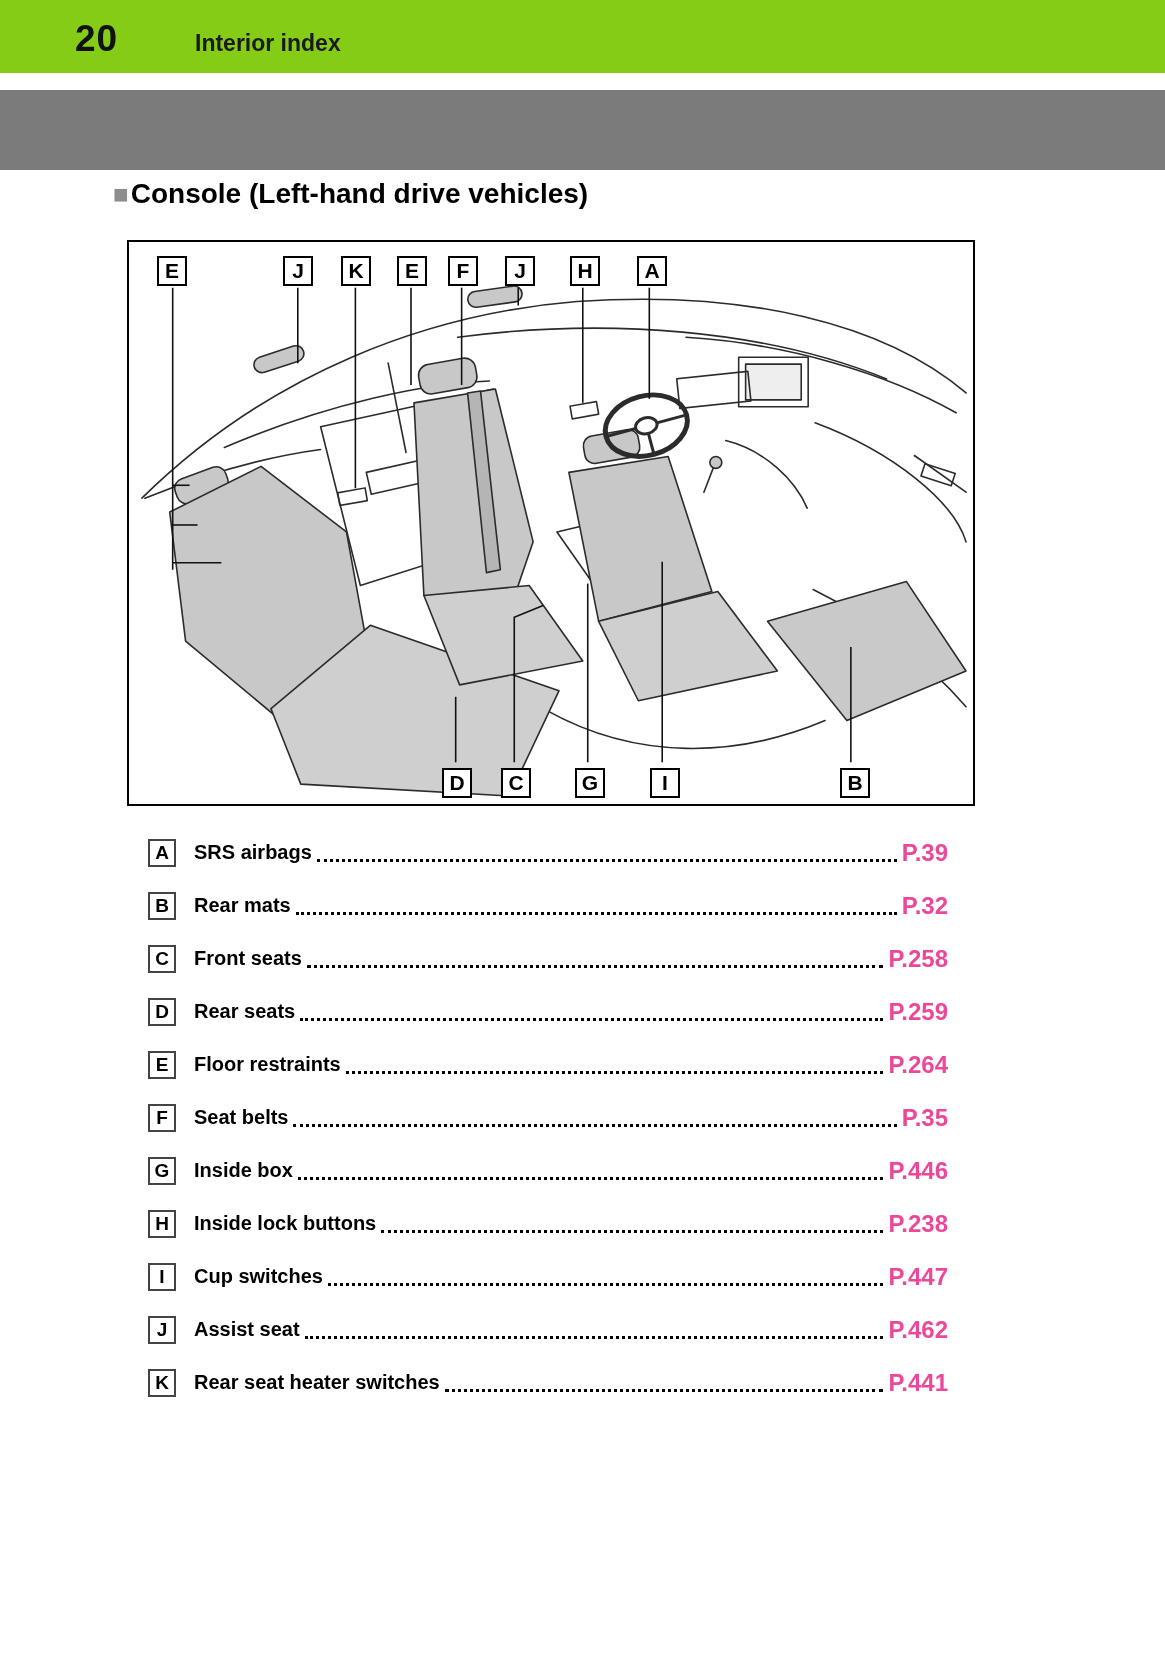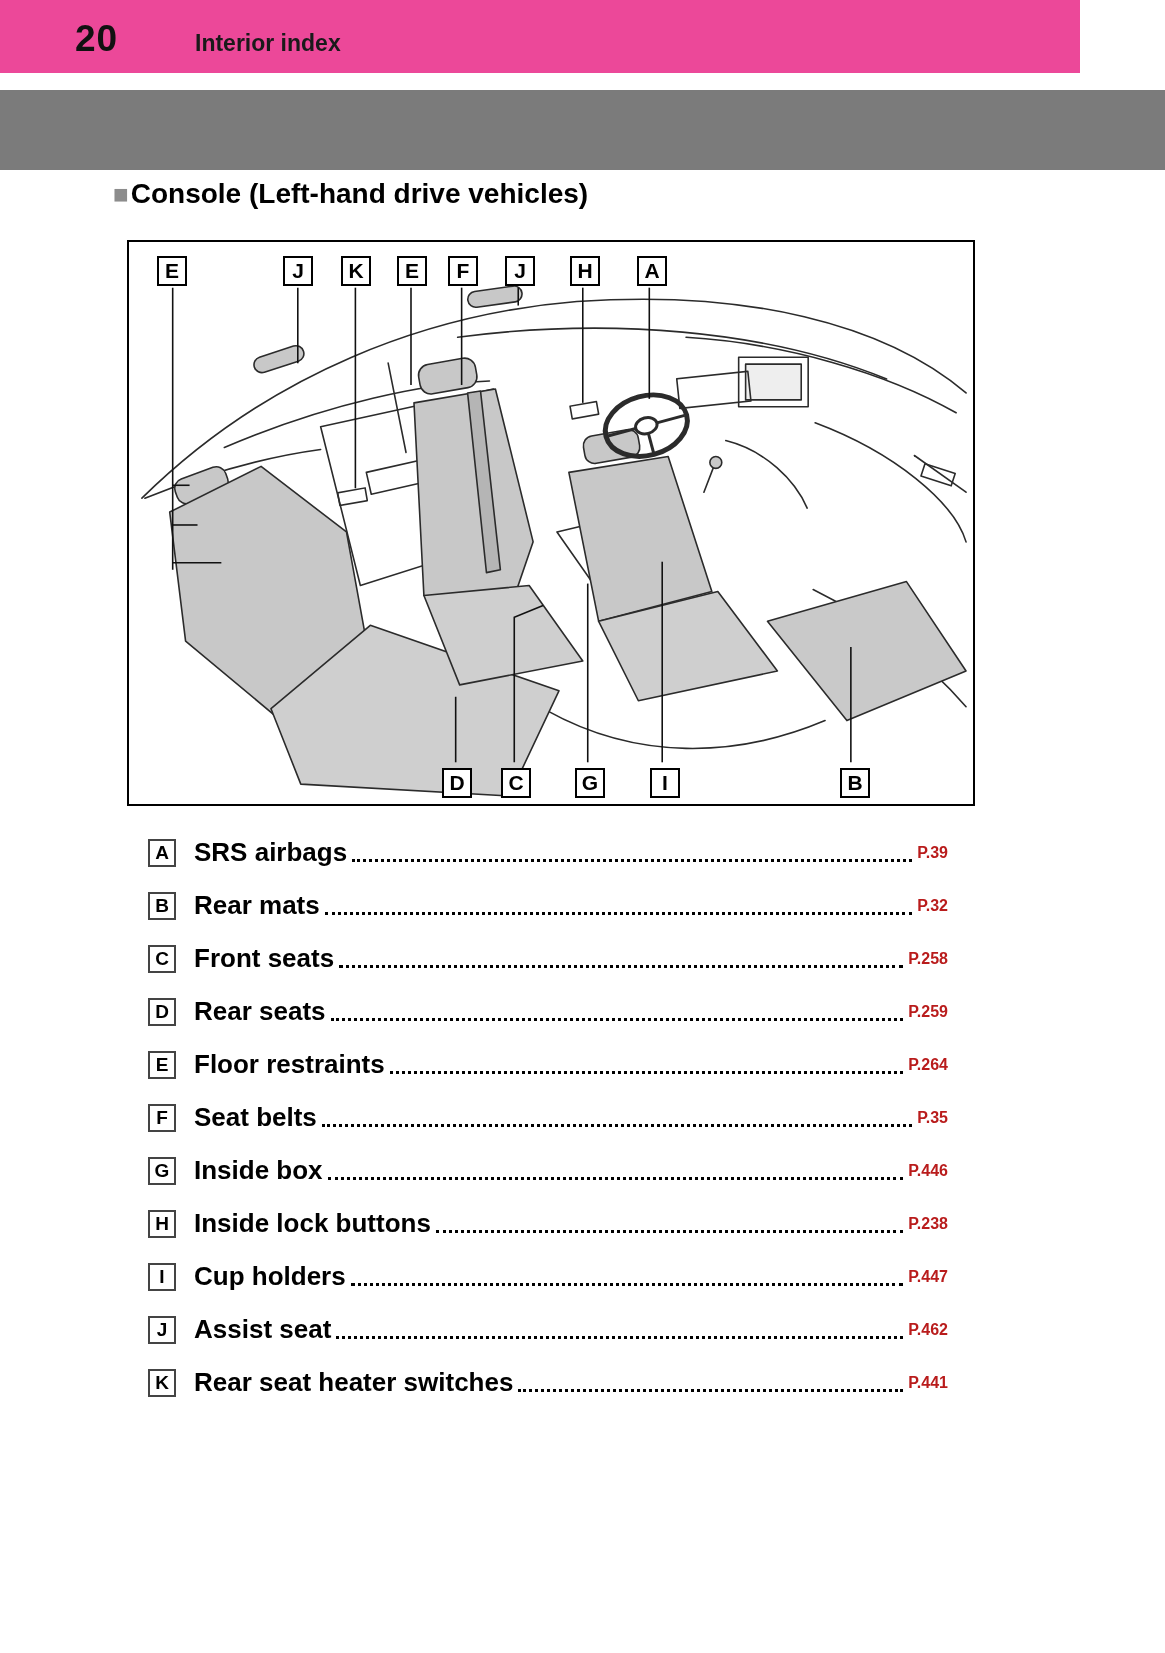--- a/index.html
+++ b/index.html
@@ -4,22 +4,22 @@
 <style>
   html,body{margin:0;padding:0;}
   body{
     width:1165px;height:1653px;position:relative;
     background:#ffffff;
     font-family:"Liberation Sans", sans-serif;
     color:#111;
     overflow:hidden;
   }
   .top-bar{
-    position:absolute;left:0;top:0;width:1080px;height:73px;
-    background:#ec4899;
+    position:absolute;left:0;top:0;width:1165px;height:73px;
+    background:#84cc16;
   }
   .page-number{
     position:absolute;left:75px;top:18px;
     font-size:37px;font-weight:bold;color:#111;letter-spacing:1px;
   }
   .chapter-title{
     position:absolute;left:195px;top:30px;
     font-size:23px;font-weight:bold;color:#1a1a1a;
   }
   .dark-band{
@@ -50,28 +50,28 @@
   .index-row{
     height:53px;display:flex;align-items:center;
   }
   .letter-box{
     width:28px;height:28px;box-sizing:border-box;flex:0 0 28px;
     border:2px solid #444;background:#fff;
     font-size:19px;font-weight:bold;color:#000;
     display:flex;align-items:center;justify-content:center;
   }
   .entry-label{
-    margin-left:18px;font-size:26px;font-weight:bold;color:#000;white-space:nowrap;
+    margin-left:18px;font-size:20px;font-weight:bold;color:#000;white-space:nowrap;
   }
   .leader-dots{
     flex:1;border-bottom:3px dotted #000;
     align-self:center;height:16px;margin:0 5px;
   }
   .page-ref{
-    font-size:16px;font-weight:bold;color:#b91c1c;white-space:nowrap;
+    font-size:24px;font-weight:bold;color:#ec4899;white-space:nowrap;
   }
 </style>
 </head>
 <body>
 
 <div class="top-bar">
   <div class="page-number">20</div>
   <div class="chapter-title">Interior index</div>
 </div>
 
@@ -233,21 +233,21 @@
 
   <div class="index-row">
     <div class="letter-box">H</div>
     <span class="entry-label">Inside lock buttons</span>
     <div class="leader-dots"></div>
     <span class="page-ref">P.238</span>
   </div>
 
   <div class="index-row">
     <div class="letter-box">I</div>
-    <span class="entry-label">Cup holders</span>
+    <span class="entry-label">Cup switches</span>
     <div class="leader-dots"></div>
     <span class="page-ref">P.447</span>
   </div>
 
   <div class="index-row">
     <div class="letter-box">J</div>
     <span class="entry-label">Assist seat</span>
     <div class="leader-dots"></div>
     <span class="page-ref">P.462</span>
   </div>

